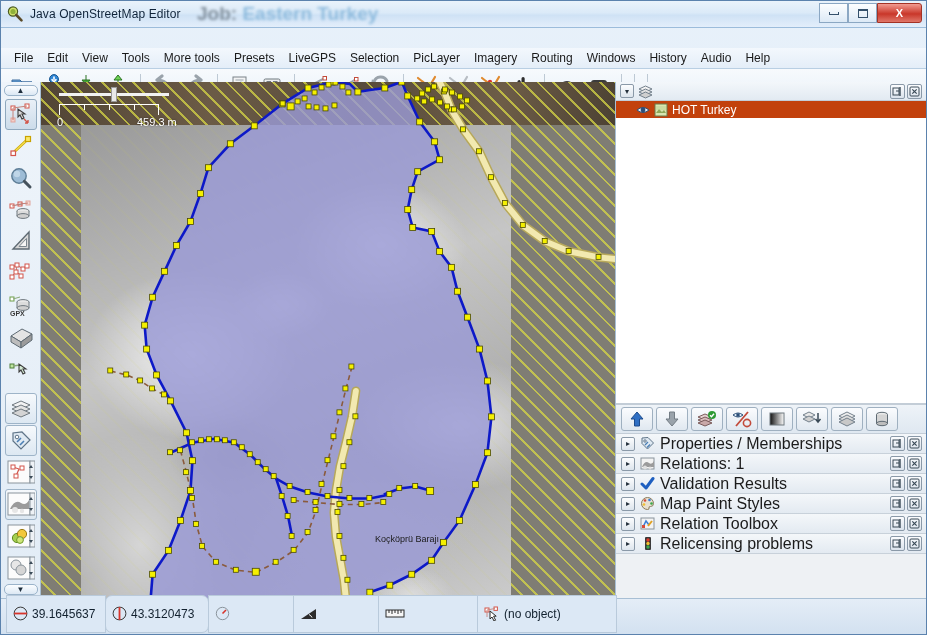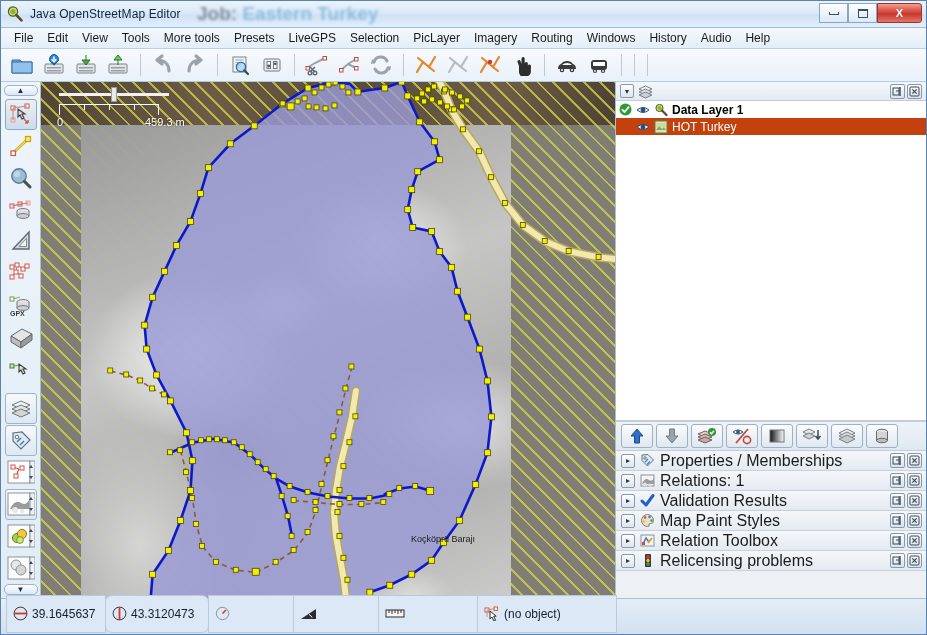--- a/index.html
+++ b/index.html
@@ -64,20 +64,21 @@
   .winbtn .minglyph { display:block; width:10px; height:3px; border:1px solid #34506b; border-top:none; }
   .winbtn .maxglyph { display:block; width:10px; height:9px; border:1px solid #34506b; border-top-width:2px; }
 
   
   .menubar {
     height: 21px;
     background: linear-gradient(#f3f8fd,#e4eef8);
     border-bottom: 1px solid #b9cfe3;
     display: flex; align-items: center;
     padding-left: 6px;
+    margin-top: 20px;
   }
   .menu-item {
     padding: 2px 7px; font-size: 12px; color: #1a1a1a; cursor: default;
   }
 
   
   .toolbar {
     height: 33px;
     background: linear-gradient(#f7fafd,#e9f1f9);
     border-bottom: 1px solid #b4c9dc;
@@ -171,21 +172,21 @@
   .scale-slider { position:relative; width:110px; height:8px; margin-left:4px;}
   .scale-slider .track { position:absolute; left:0; top:3px; width:110px; height:3px; background:#f2f2f2; }
   .scale-slider .knob { position:absolute; left:52px; top:-3px; width:6px; height:15px; background:#e9e9e9; border:1px solid #9a9a9a;}
   .scale-ticks { position:relative; width:100px; height:11px; margin-top:6px; margin-left:4px;}
   .scale-ticks .base { position:absolute; left:0; top:0; width:100px; height:1px; background:#fff;}
   .scale-ticks i { position:absolute; top:0; width:1px; background:#fff; }
   .scale-labels { position:relative; margin-top:1px; margin-left:2px; width:160px; height:14px; font-size:11px; }
   .scale-labels span { position:absolute; top:0; text-shadow:0 0 2px rgba(0,0,0,.6); }
 
   .maplabel {
-    position:absolute; font-size:9px; color:#1b1b1b; white-space:nowrap;margin-left:36px;
+    position:absolute; font-size:9px; color:#1b1b1b; white-space:nowrap;
   }
 
   
   .dock {
     width: 311px; flex:none;
     background: #eef1f4;
     border-left: 1px solid #a8bfd4;
     display:flex; flex-direction:column;
     position:relative;
   }
@@ -818,21 +819,21 @@
           <div class="scale-ticks">
             <div class="base"></div>
             <i style="left:0;height:11px"></i>
             <i style="left:25px;height:6px"></i>
             <i style="left:50px;height:6px"></i>
             <i style="left:75px;height:6px"></i>
             <i style="left:99px;height:11px"></i>
           </div>
           <div class="scale-labels">
             <span style="left:0">0</span>
-            <span style="left:88px">459.3 m</span>
+            <span style="left:80px">459.3 m</span>
           </div>
         </div>
 
         <div class="maplabel" style="left:334px; top:452px;">Koçköprü Barajı</div>
       </div>
     </div>
 
     <div class="dock">
 
       <div class="panel-head">
@@ -857,42 +858,20 @@
             <svg class="svgi" width="11" height="11" viewBox="0 0 11 11">
                 <rect x="1" y="1" width="9" height="9" rx="1" fill="none" stroke="#3a4a57"></rect>
                 <path d="M3.3 3.3 L7.7 7.7 M7.7 3.3 L3.3 7.7" stroke="#3a4a57" stroke-width="1.2"></path>
               </svg>
           </span>
         </span>
       </div>
 
       <div class="layerlist">
 
-        <div class="layer-row">
-          <span>
-            <svg class="svgi" width="13" height="13" viewBox="0 0 13 13">
-                <circle cx="6.5" cy="6.5" r="6" fill="#2e9a35"></circle>
-                <path d="M3.4 6.8 L5.6 9 L9.6 4.2" stroke="#fff" stroke-width="1.8" fill="none" stroke-linecap="round" stroke-linejoin="round"></path>
-              </svg>
-          </span>
-          <span>
-            <svg class="svgi" width="14" height="12" viewBox="0 0 14 12">
-                <path d="M1 6 q6 -5 12 0 q-6 5 -12 0 Z" fill="#e8f0f8" stroke="#2c4f78"></path>
-                <circle cx="7" cy="6" r="2.4" fill="#2c4f78"></circle>
-              </svg>
-          </span>
-          <span>
-            <svg class="svgi" width="14" height="14" viewBox="0 0 14 14">
-                <circle cx="5.5" cy="5" r="3.6" fill="#cde06a" stroke="#4a5a20"></circle>
-                <circle cx="5.5" cy="5" r="2" fill="#8fb03a"></circle>
-                <path d="M8 7.4 L12.5 12" stroke="#5a4a28" stroke-width="2.2" stroke-linecap="round"></path>
-              </svg>
-          </span>
-          <span class="name bold">Data Layer 1</span>
-        </div>
 
         <div class="layer-row selected">
           <span style="width:13px;display:inline-block"></span>
           <span>
             <svg class="svgi" width="14" height="12" viewBox="0 0 14 12">
                 <path d="M1 6 q6 -5 12 0 q-6 5 -12 0 Z" fill="#e8f0f8" stroke="#2c4f78"></path>
                 <circle cx="7" cy="6" r="2.4" fill="#2c4f78"></circle>
               </svg>
           </span>
           <span>

